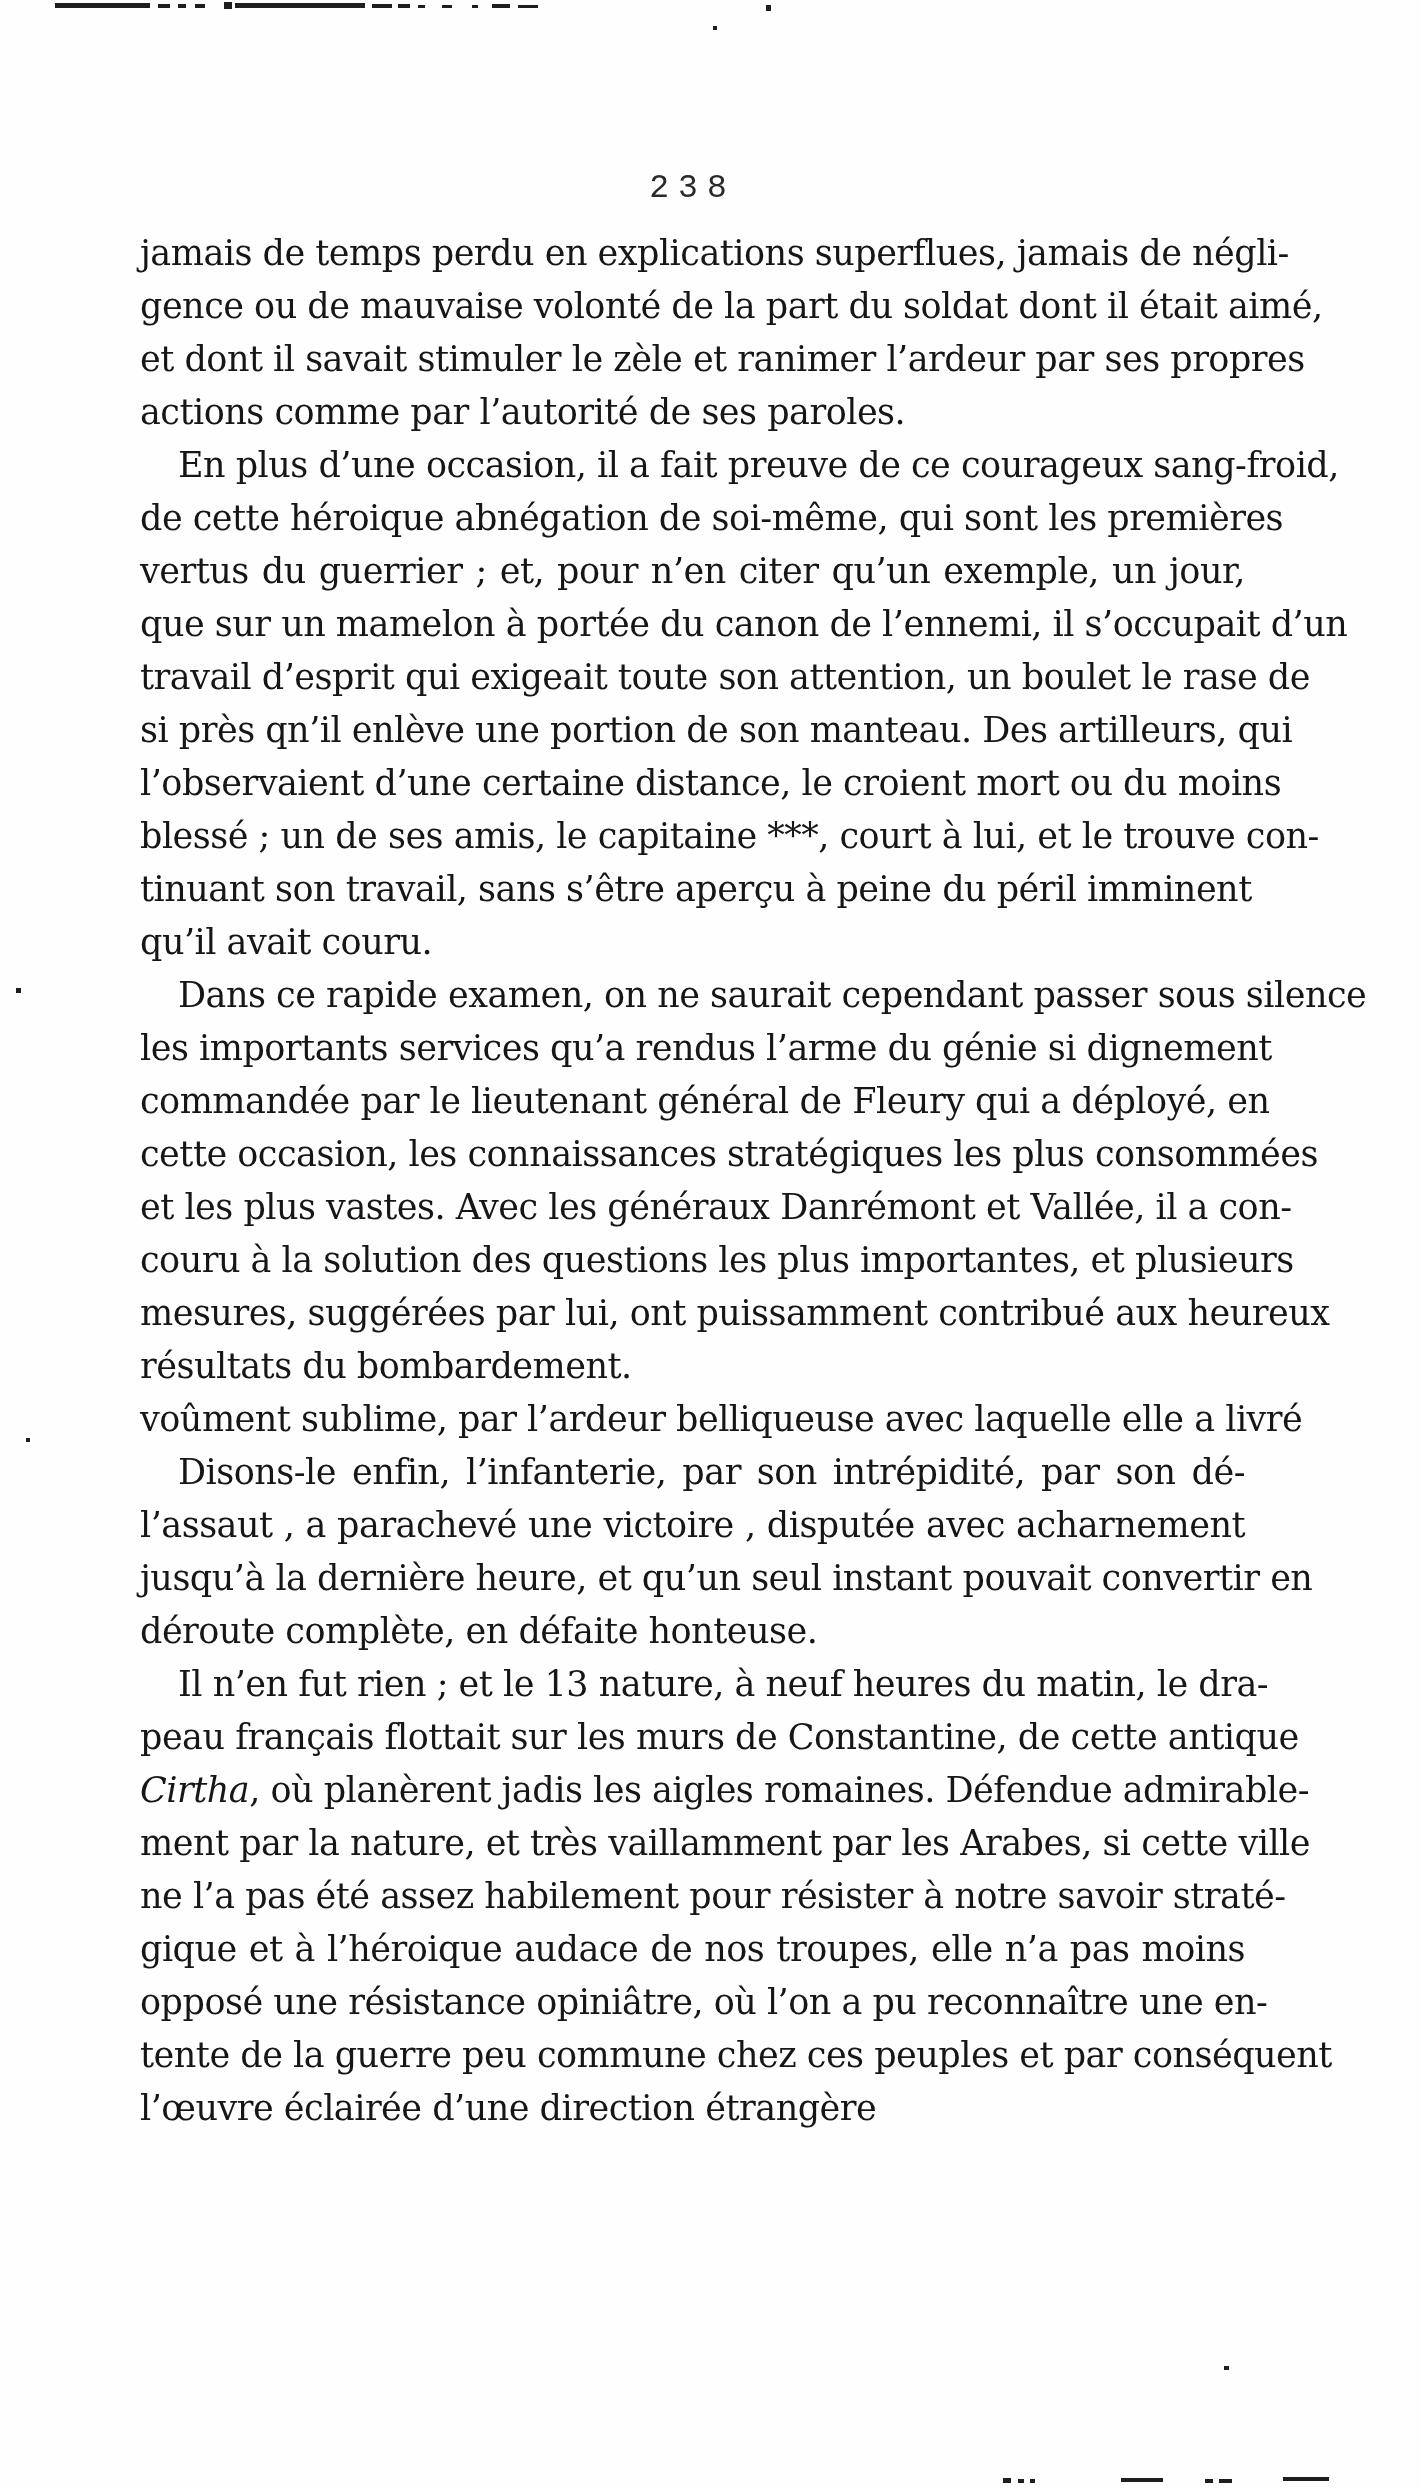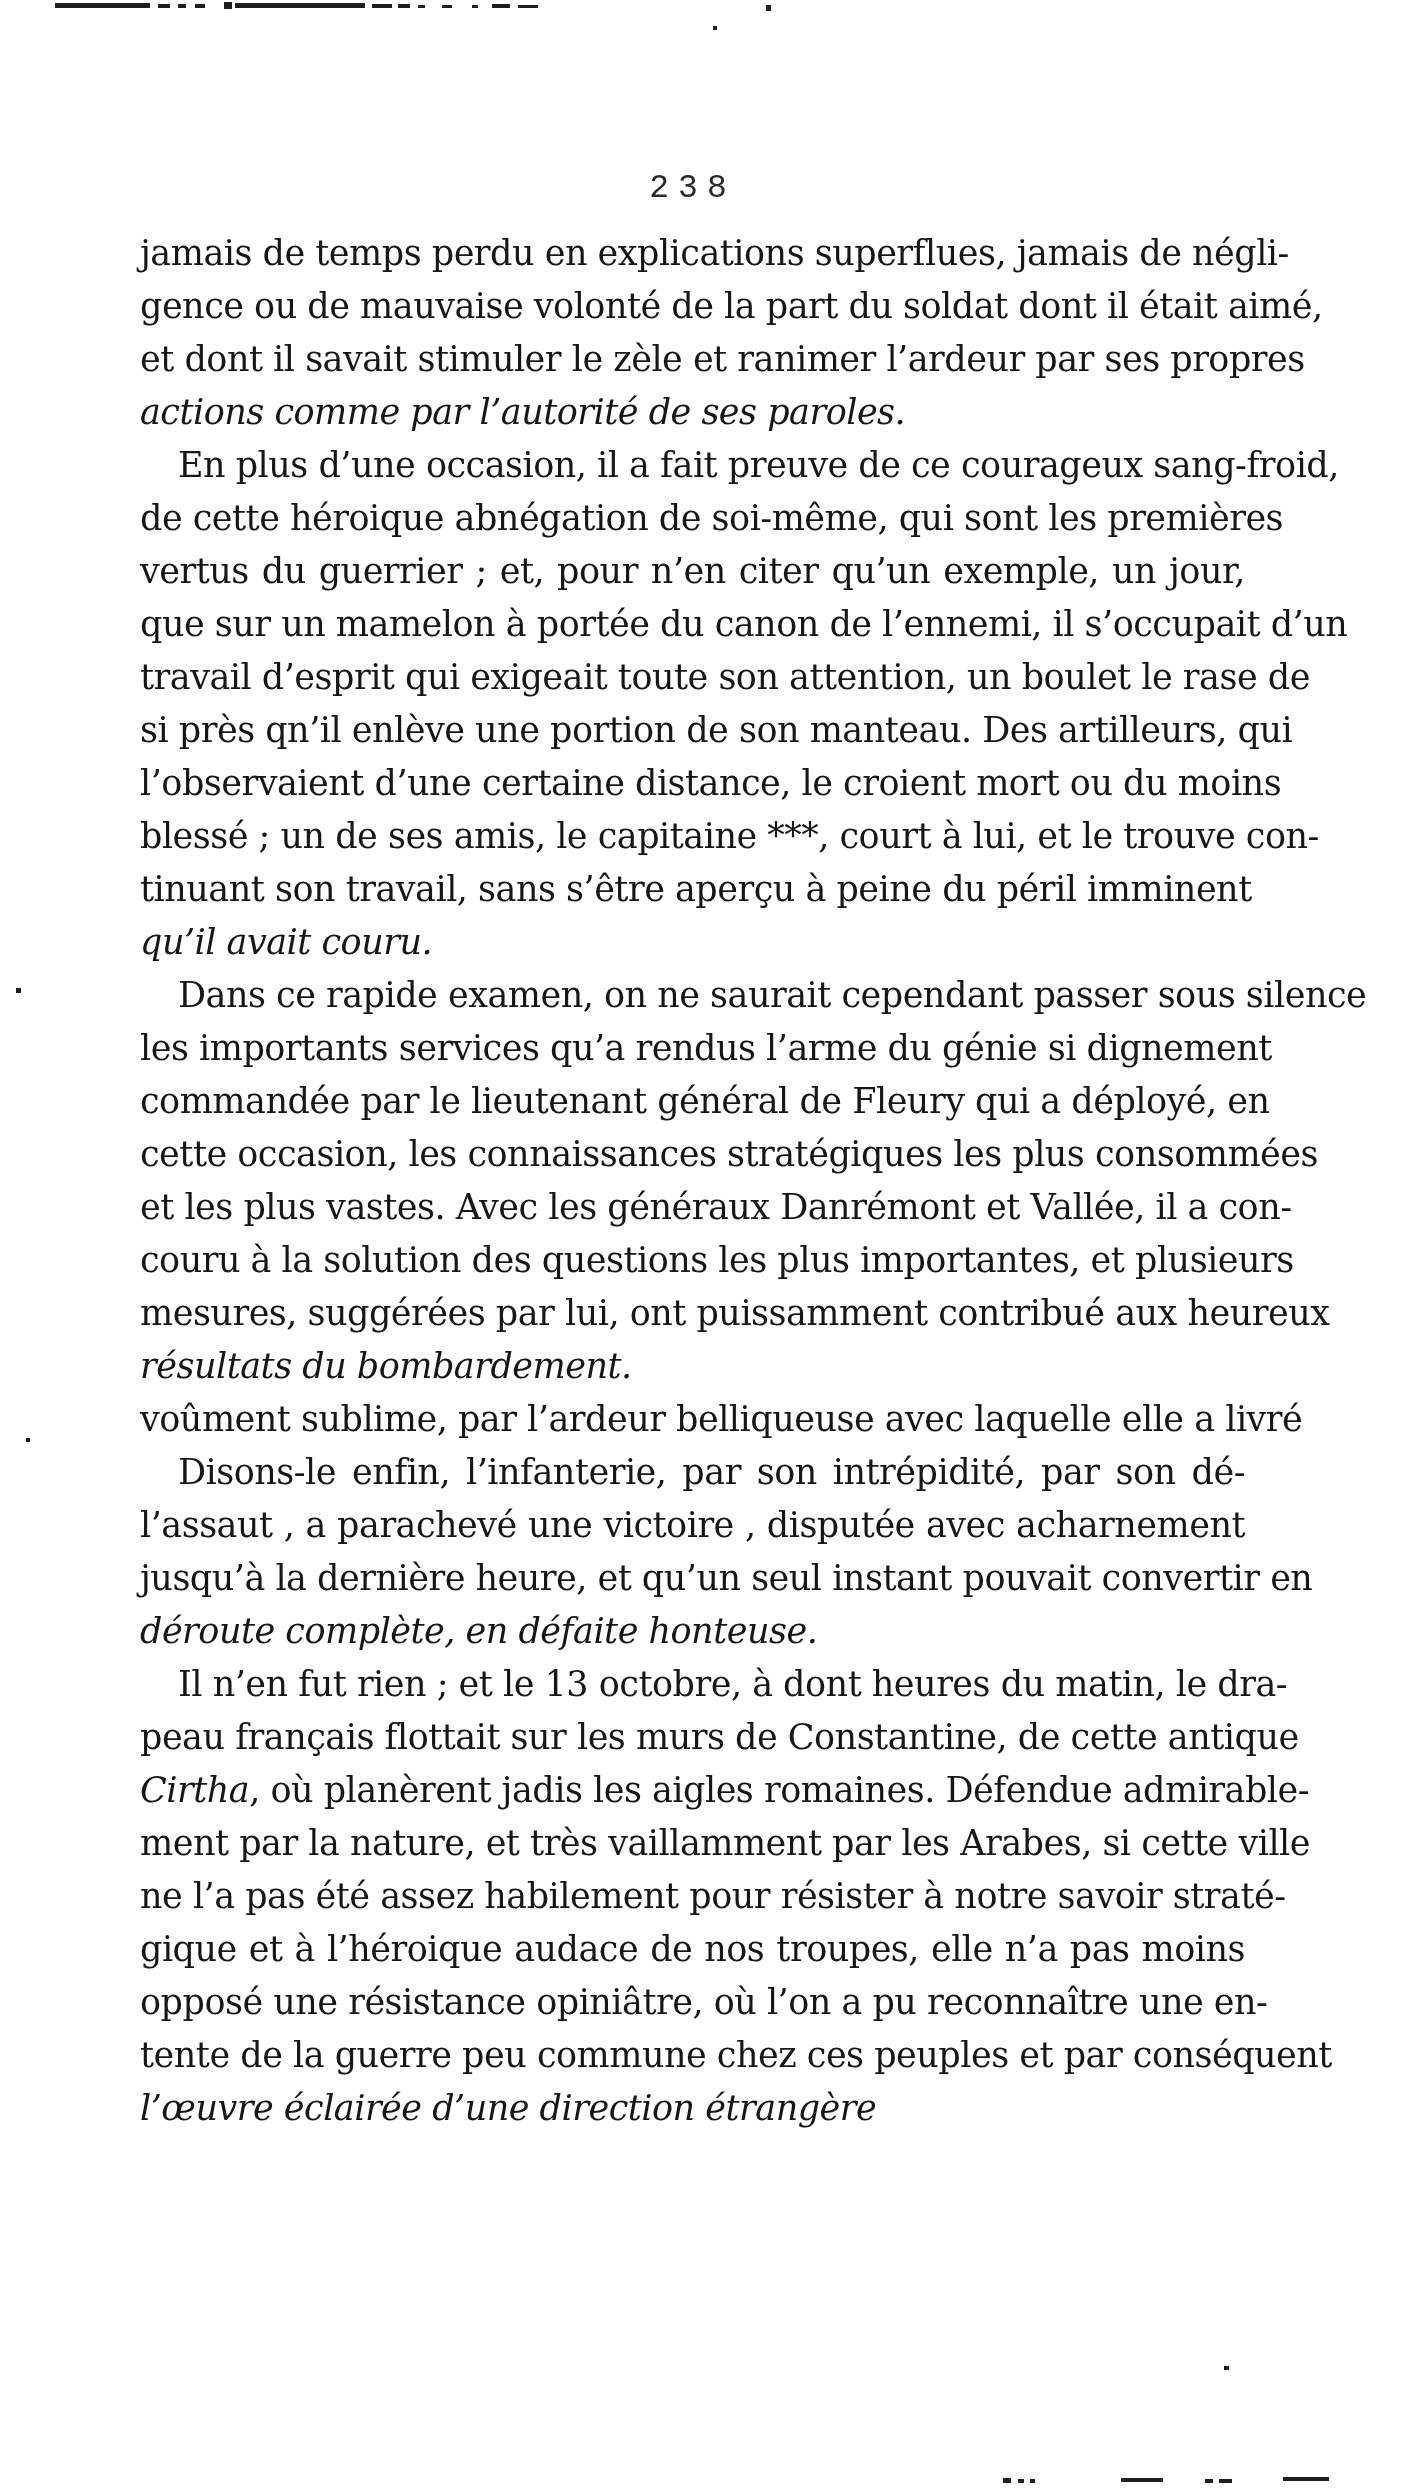--- a/index.html
+++ b/index.html
@@ -40,21 +40,20 @@
     height: 53px;
     letter-spacing: -0.5px;
     white-space: nowrap;
     text-align: justify;
     text-align-last: justify;
   }
   .text-line.indented { padding-left: 38px; }
   .text-line.last-line {
     text-align: center;
     text-align-last: left;
-    font-style: italic;
   }
   .it { font-style: italic; }
   .bd { font-weight: normal; }
   
   .mark {
     position: absolute;
     background: #1e1e1e;
   }
 </style>
 </head>
@@ -122,21 +121,21 @@
         <div class="text-line last-line"><span>résultats du bombardement.</span></div>
       </div>
       <div class="paragraph">
         <div class="text-line"><span>voûment sublime, par l’ardeur belliqueuse avec laquelle elle a livré</span></div>
         <div class="text-line indented"><span>Disons-le enfin, l’infanterie, par son intrépidité, par son dé-</span></div>
         <div class="text-line"><span>l’assaut , a parachevé une victoire , disputée avec acharnement</span></div>
         <div class="text-line"><span>jusqu’à la dernière heure, et qu’un seul instant pouvait convertir en</span></div>
         <div class="text-line last-line"><span>déroute complète, en défaite honteuse.</span></div>
       </div>
       <div class="paragraph">
-        <div class="text-line indented"><span>Il n’en fut rien ; et le </span><span class="bd">13</span><span> octobre, à dont heures du matin, le dra-</span></div>
+        <div class="text-line indented"><span>Il n’en fut rien ; et le </span><span class="bd">13</span><span> nature, à neuf heures du matin, le dra-</span></div>
         <div class="text-line"><span>peau français flottait sur les murs de Constantine, de cette antique</span></div>
         <div class="text-line"><span class="it">Cirtha</span><span>, où planèrent jadis les aigles romaines. Défendue admirable-</span></div>
         <div class="text-line"><span>ment par la nature, et très vaillamment par les Arabes, si cette ville</span></div>
         <div class="text-line"><span>ne l’a pas été assez habilement pour résister à notre savoir straté-</span></div>
         <div class="text-line"><span>gique et à l’héroique audace de nos troupes, elle n’a pas moins</span></div>
         <div class="text-line"><span>opposé une résistance opiniâtre, où l’on a pu reconnaître une en-</span></div>
         <div class="text-line"><span>tente de la guerre peu commune chez ces peuples et par conséquent</span></div>
         <div class="text-line last-line"><span>l’œuvre éclairée d’une direction étrangère</span></div>
       </div>
     </div>

